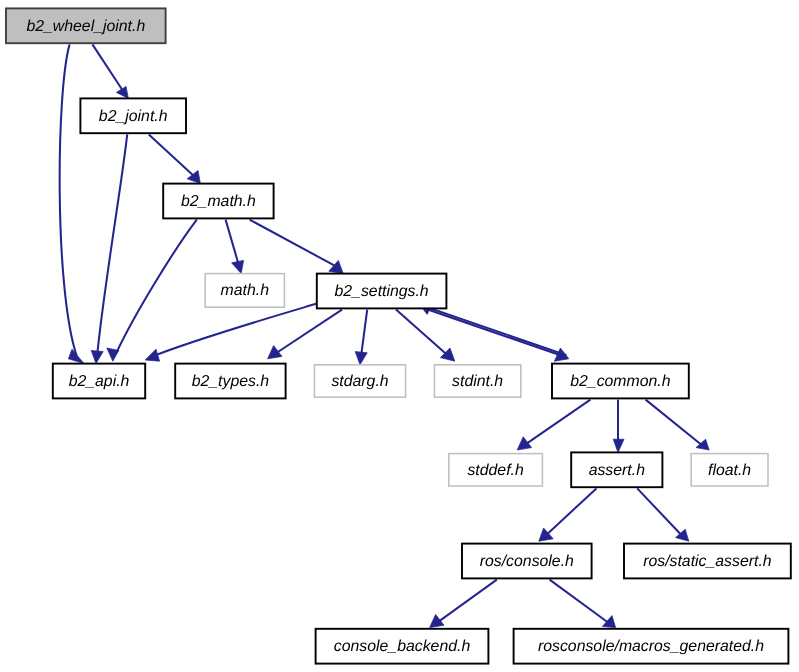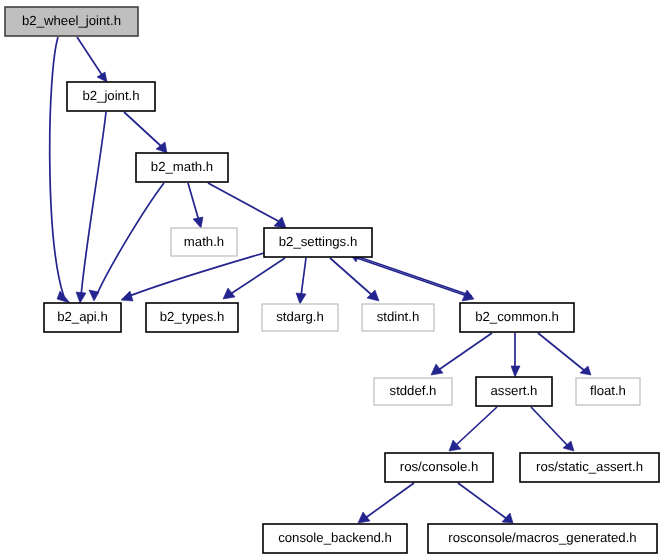--- a/index.html
+++ b/index.html
@@ -11,20 +11,21 @@
   body {
     width: 666px;
     height: 560px;
     overflow: hidden;
     font-family: "Liberation Sans", sans-serif;
   }
   #graph-root {
     position: relative;
     width: 666px;
     height: 552px;
+    font-style: italic;
   }
   svg#depgraph {
     display: block;
     width: 666px;
     height: 560px;
     shape-rendering: geometricPrecision;
     text-rendering: geometricPrecision;
   }
   .node-box {
     fill: #ffffff;

